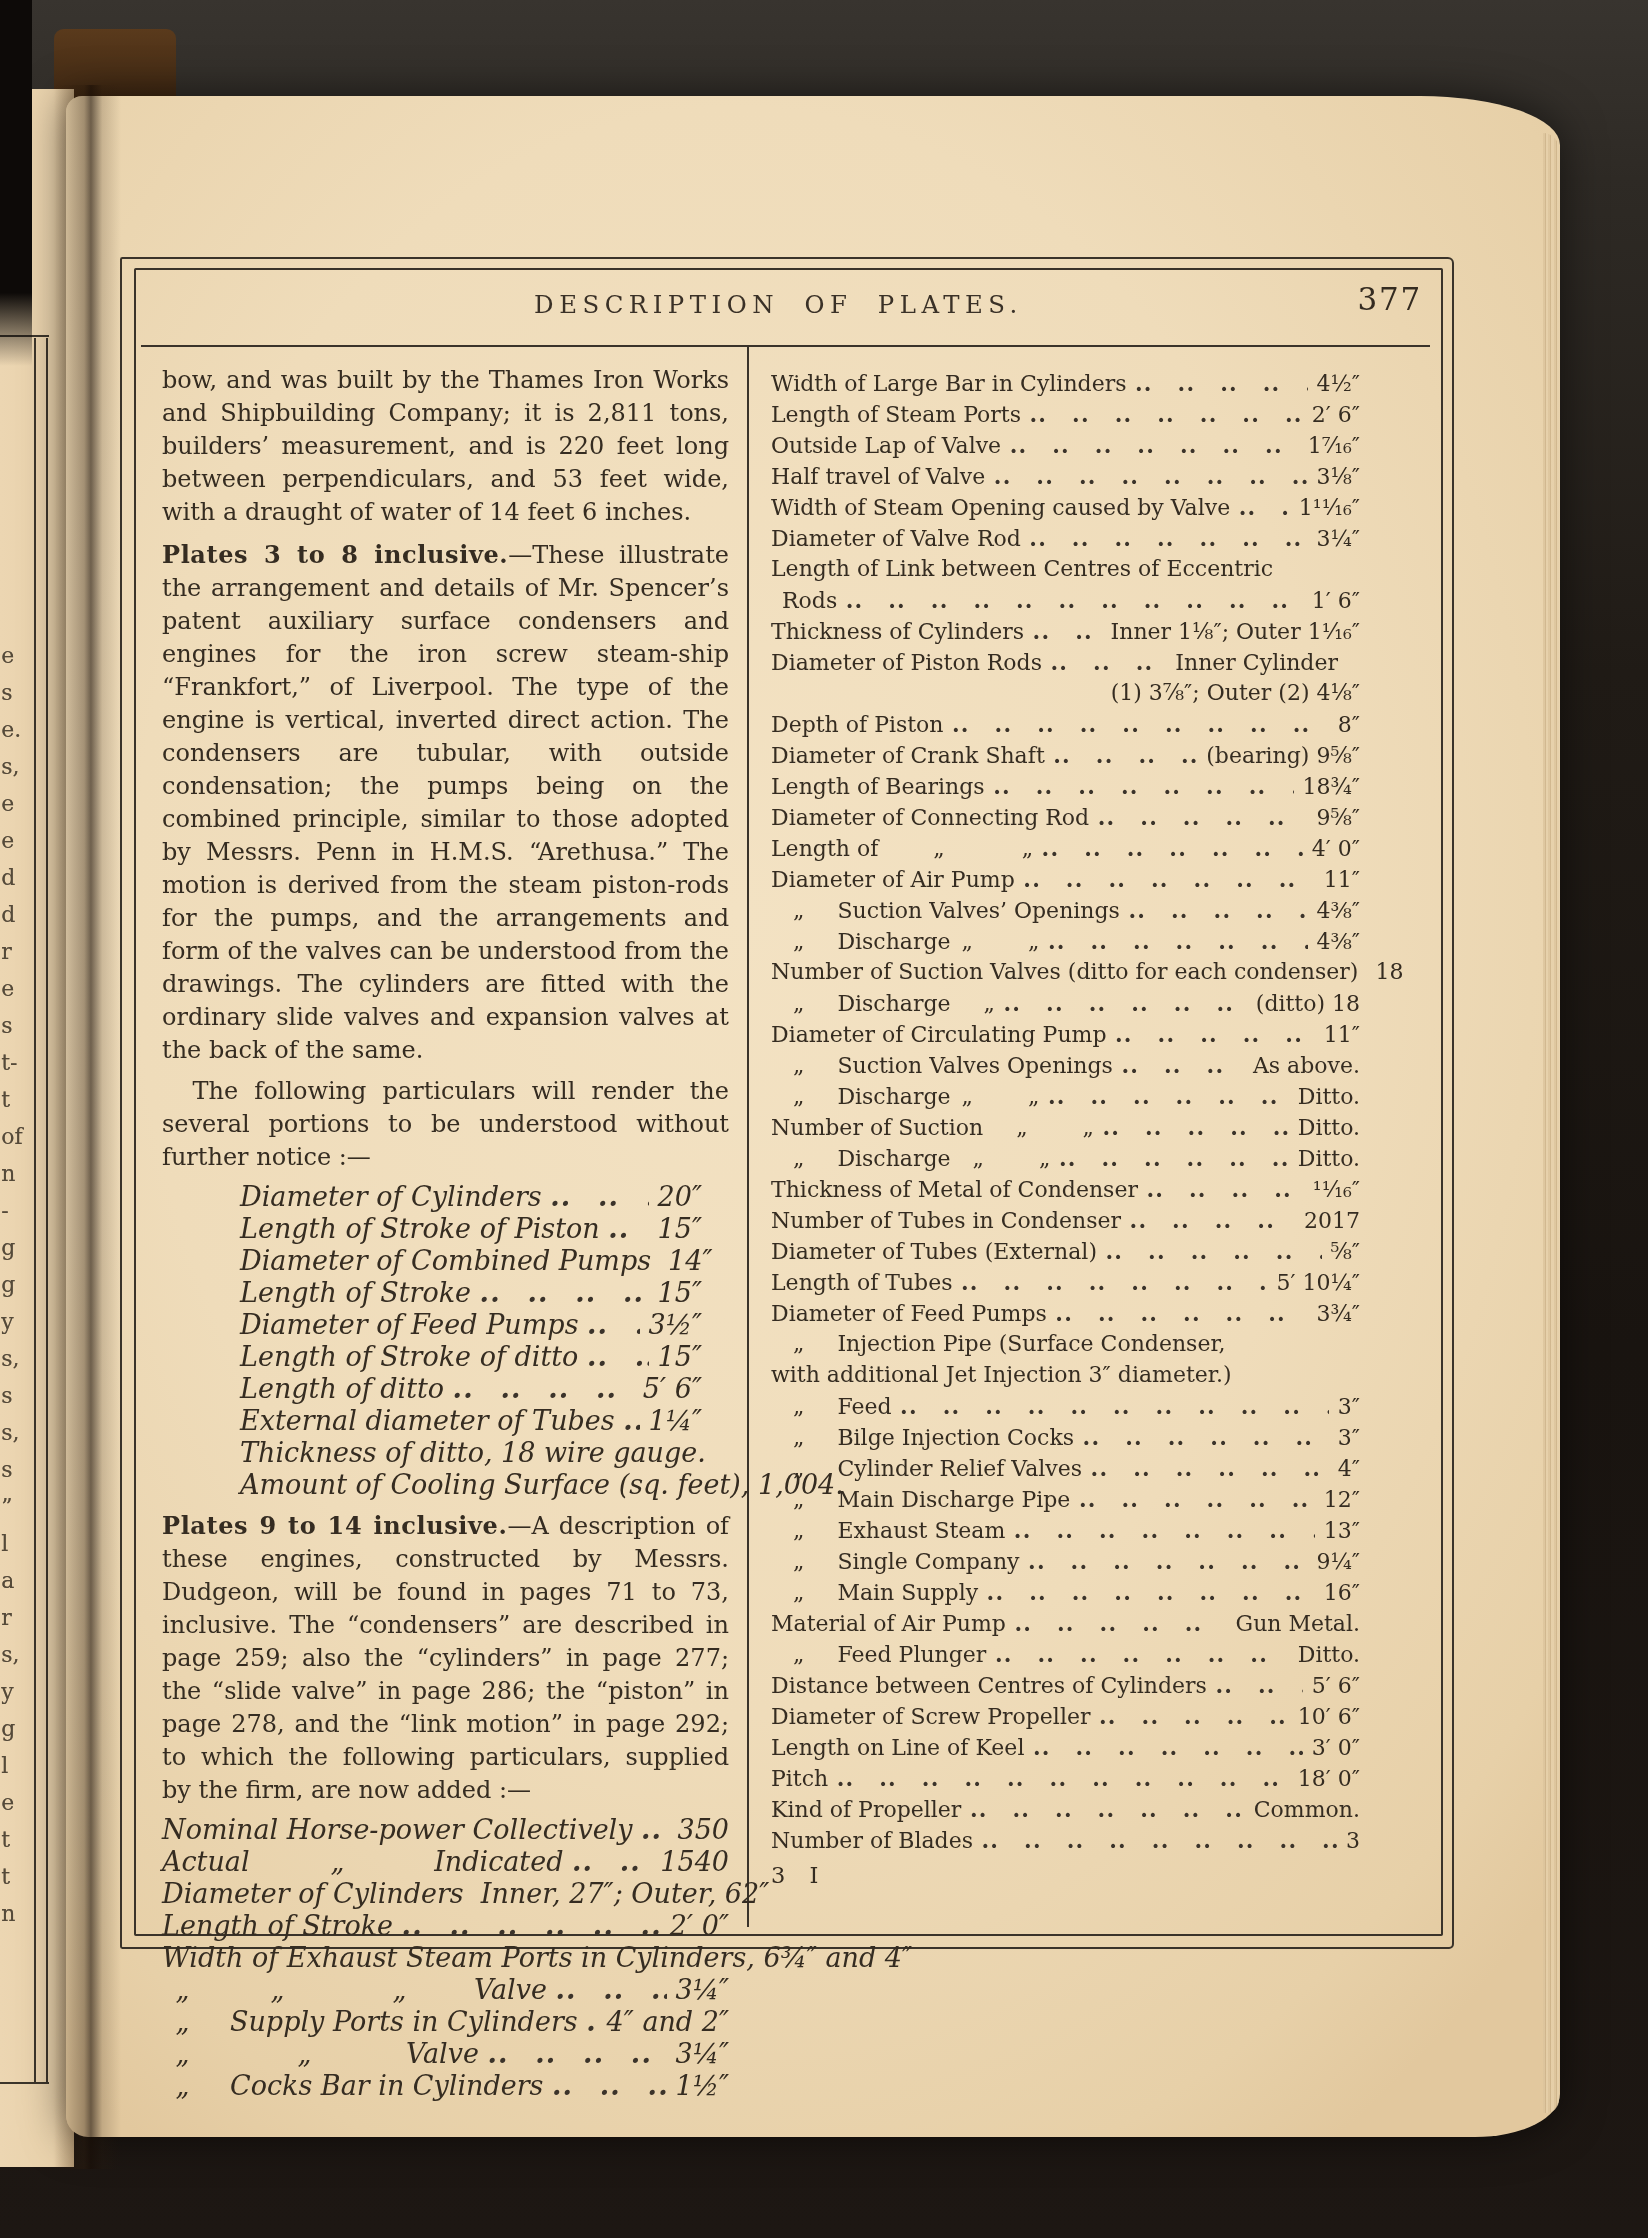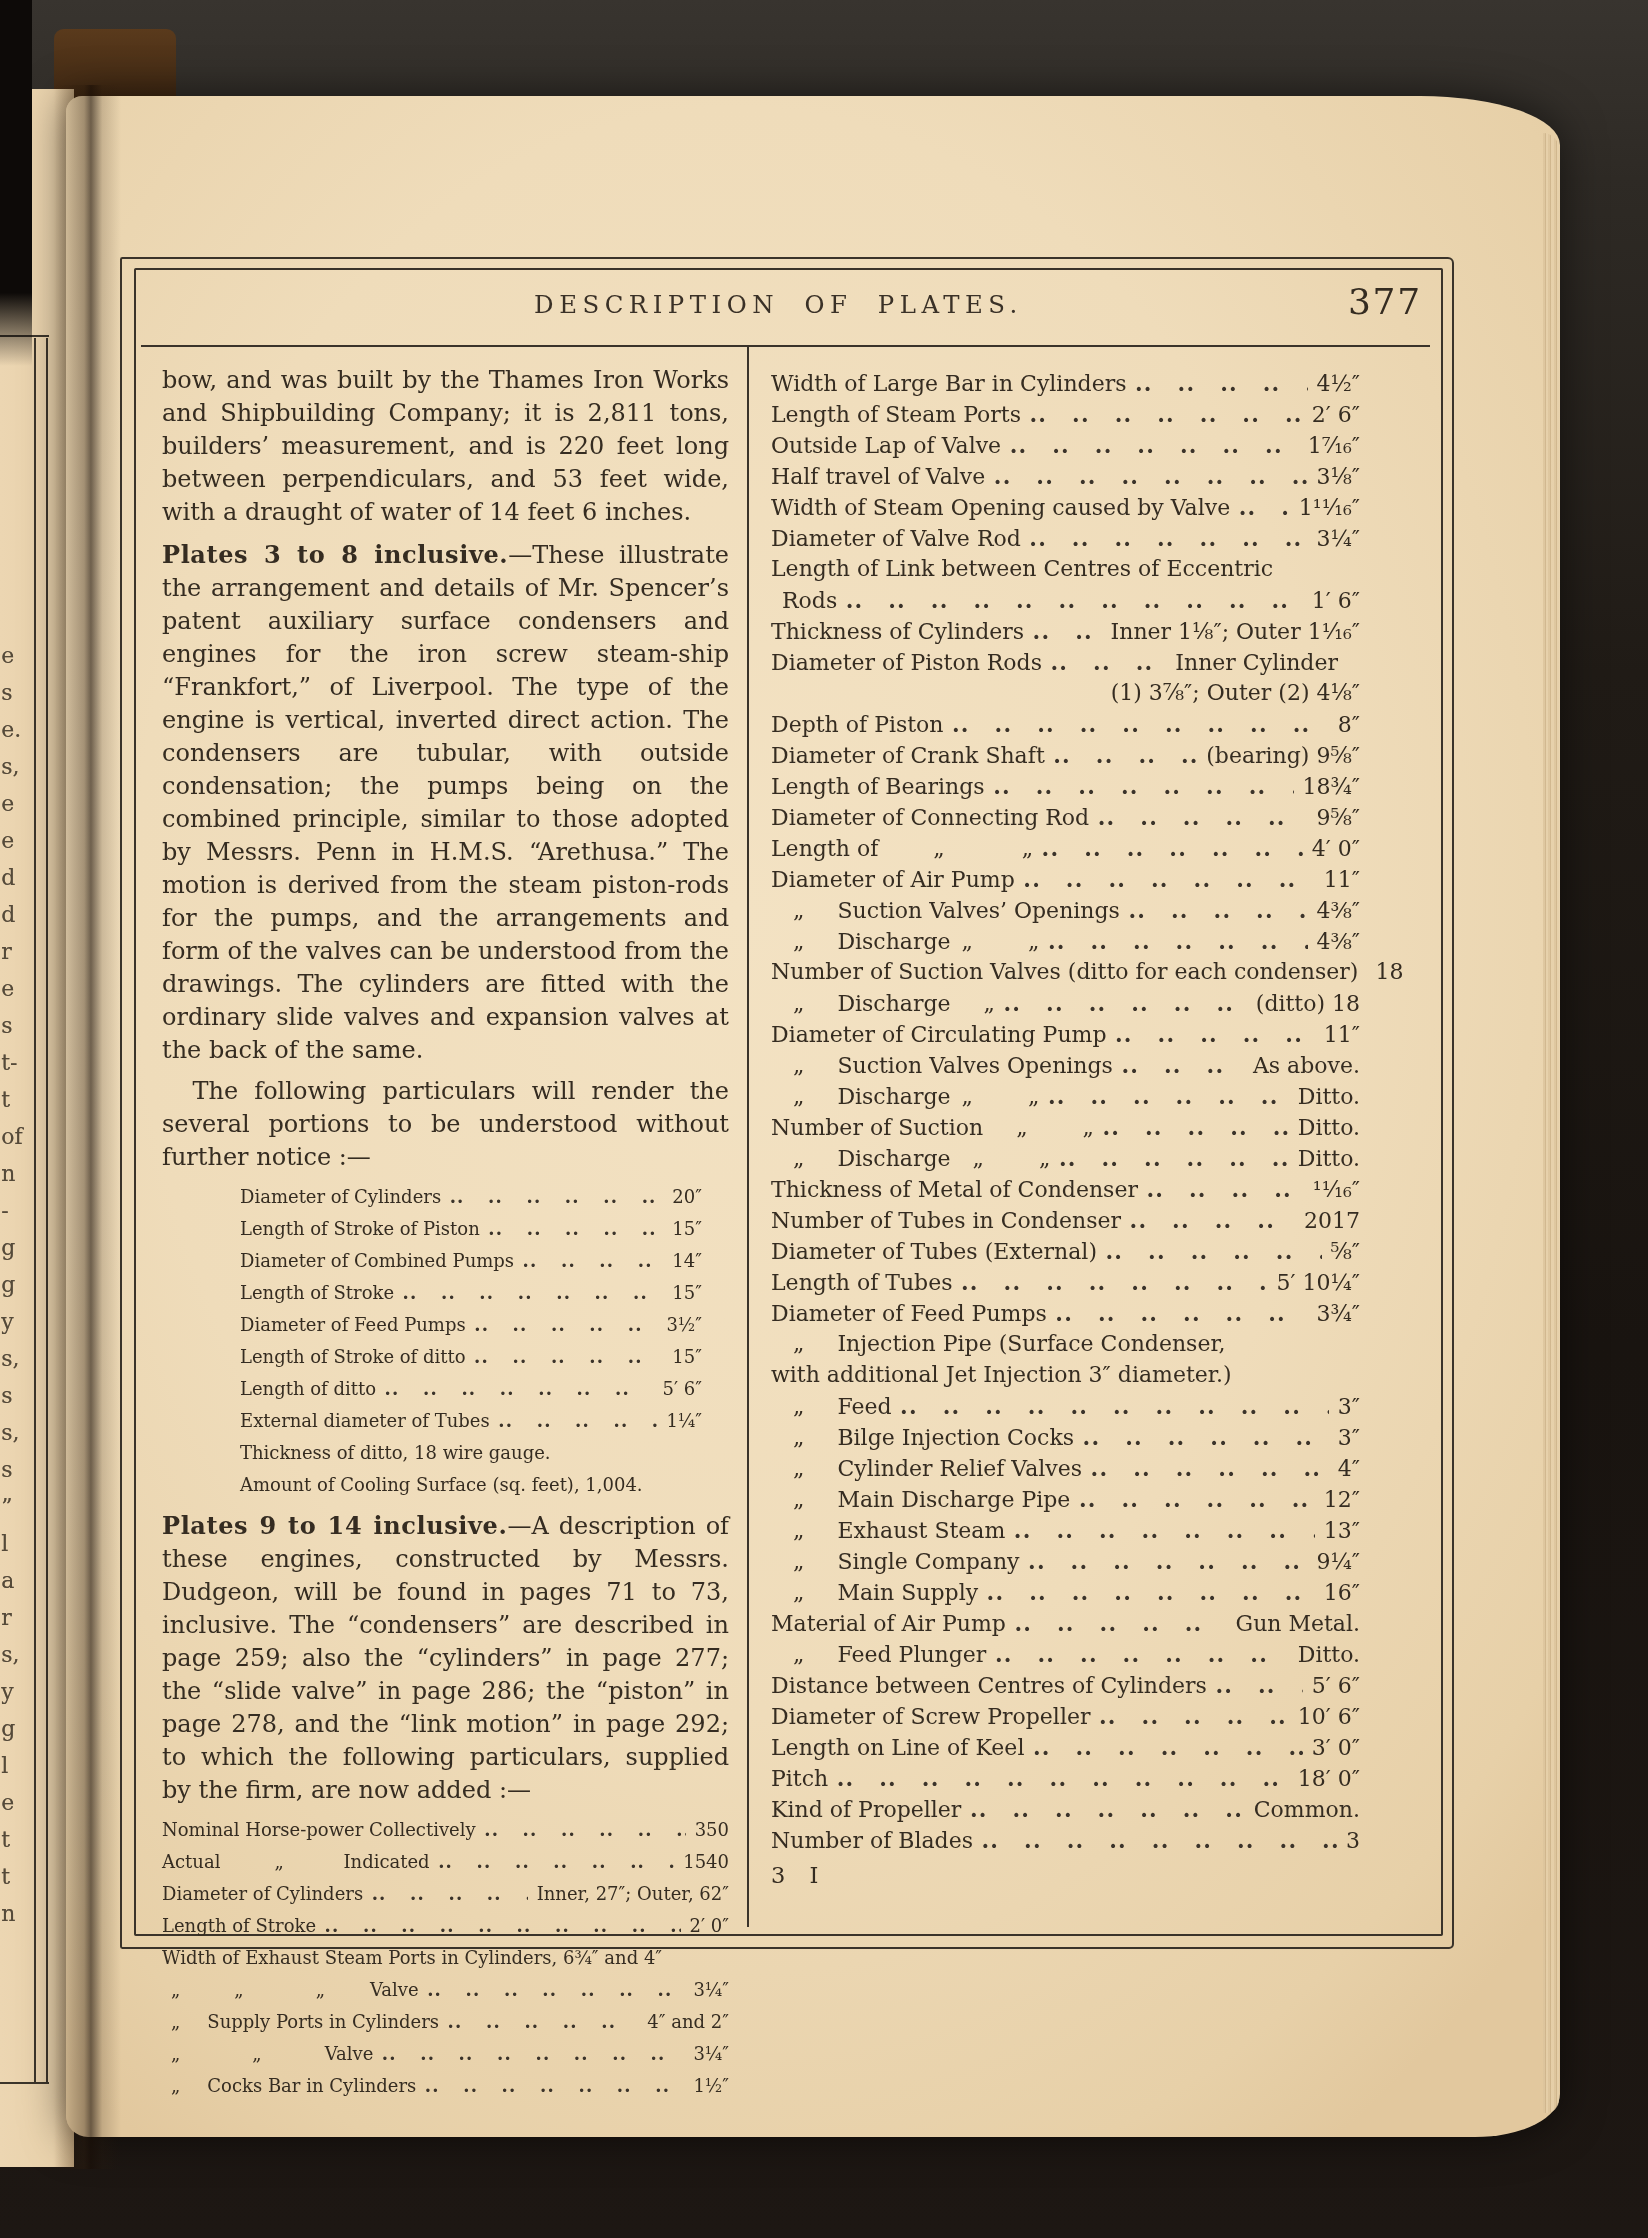--- a/index.html
+++ b/index.html
@@ -78,36 +78,36 @@
     border:2.4px solid #3a332a; border-radius:1.8px;
   }
 
   .content { position:absolute; left:68px; top:172px; width:1305px; height:1664px; color:#352c21; }
 
   .running-head { position:relative; height:73px; }
   .head-title {
     position:absolute; left:0; right:16px; top:22px; text-align:center;
     font-size:24.4px; letter-spacing:5.5px; word-spacing:12.2px; color:#3a3127;
   }
-  .page-number { position:absolute; right:17px; top:13.4px; font-size:36px; letter-spacing:1.8px; }
+  .page-number { position:absolute; right:17px; top:13.4px; font-size:31px; letter-spacing:1.8px; }
   .head-rule { position:absolute; left:7.3px; top:77px; width:1289px; height:2.4px; background:#3a332a; }
   .col-divider { position:absolute; left:613px; top:78px; width:1.8px; height:1581px; background:#3a332a; }
 
   .col { position:absolute; top:96px; }
   .col.left  { left:28px;  width:567px; font-size:24px; line-height:33px; }
   .col.right { left:637px; width:589px; font-size:22px; }
 
   .para { margin:0; text-align:justify; }
   .para.sp { margin-top:8.5px; }
   .para .lead { font-weight:700; letter-spacing:0.6px; }
   .para.ind { text-indent:30.5px; }
 
   .spec-table { margin-top:6.1px; }
   .t1 { padding:0 27px 0 78px; }
-  .t1 .row, .t2 .row { height:32px; font-size:18px; }
+  .t1 .row, .t2 .row { height:32px; font-size:27px;font-style:italic; }
   .t3 .row { height:31px; }
   .row { display:flex; align-items:baseline; }
   .lbl { white-space:pre-wrap; flex-shrink:0; }
   .dots { flex:1 1 0; min-width:0; overflow:hidden; margin:0 8.5px; align-self:baseline; }
   .dots::after {
     content:".. .. .. .. .. .. .. .. .. .. .. .. .. .. .. .. .. .. .. .. .. .. .. .. .. ..";
     white-space:nowrap; word-spacing:16px; letter-spacing:1.2px; font-weight:700; color:#3b332a;
   }
   .row.nl .dots::after { content:""; }
   .val { white-space:pre; text-align:right; }

